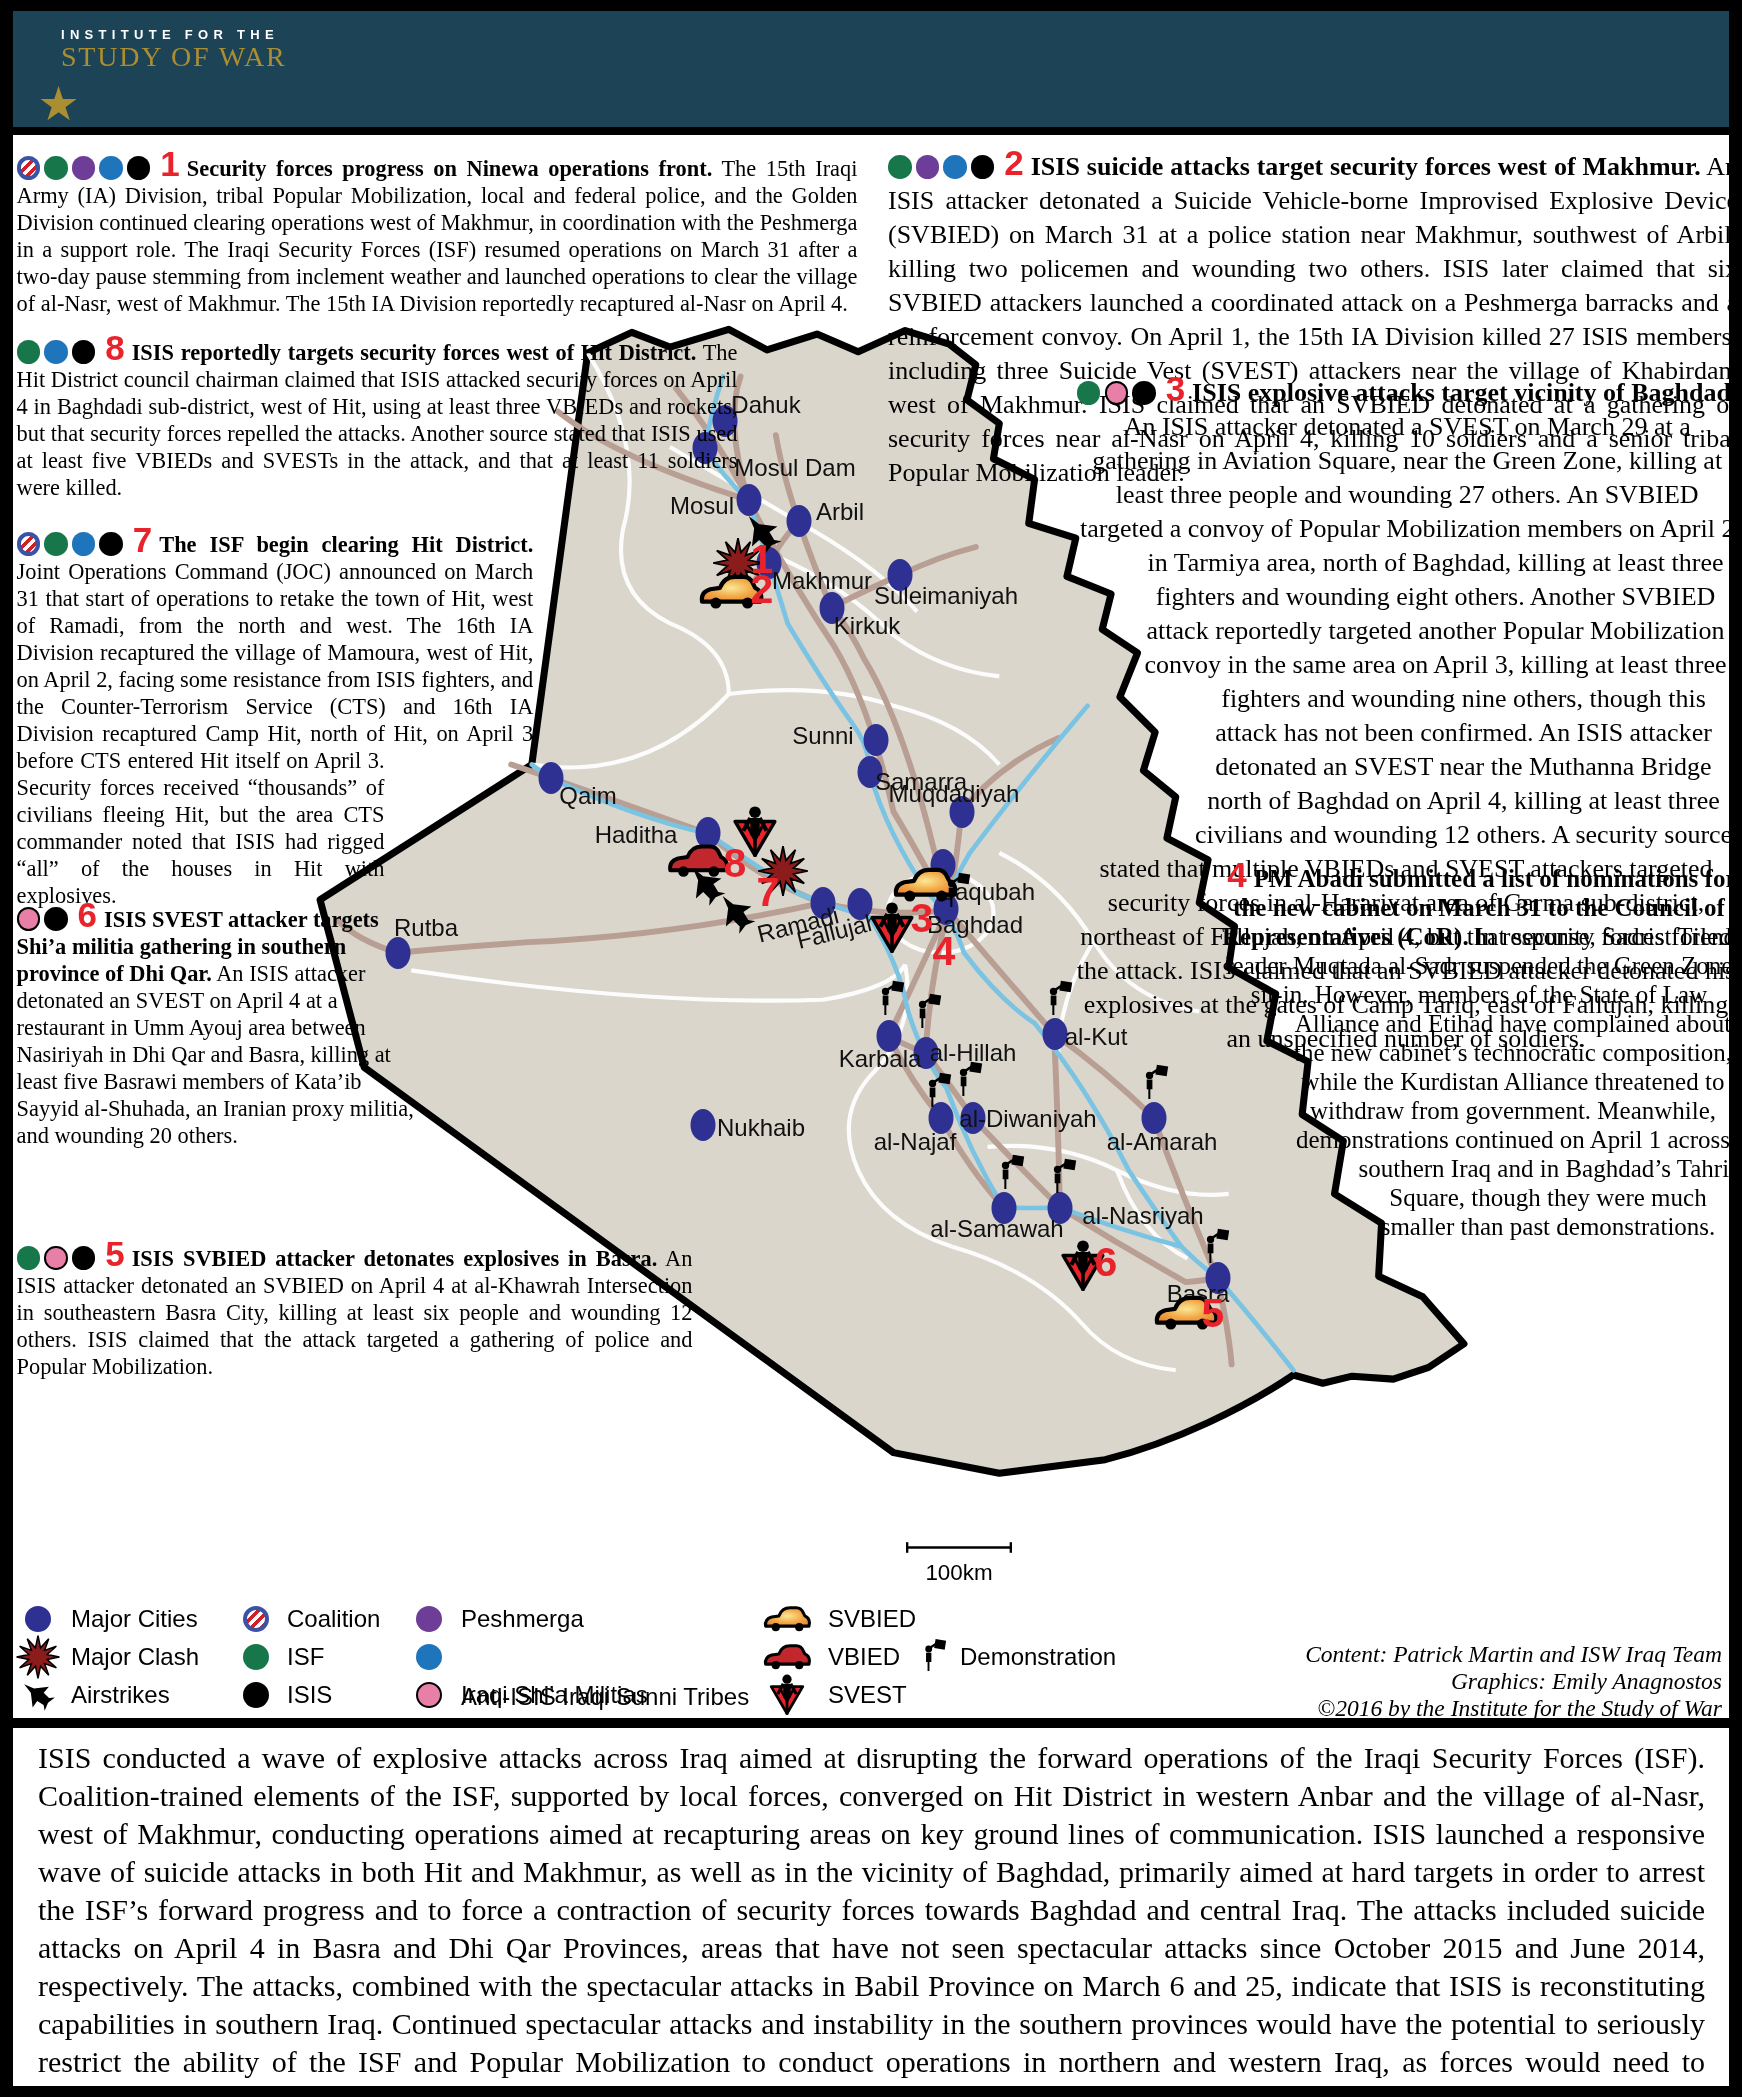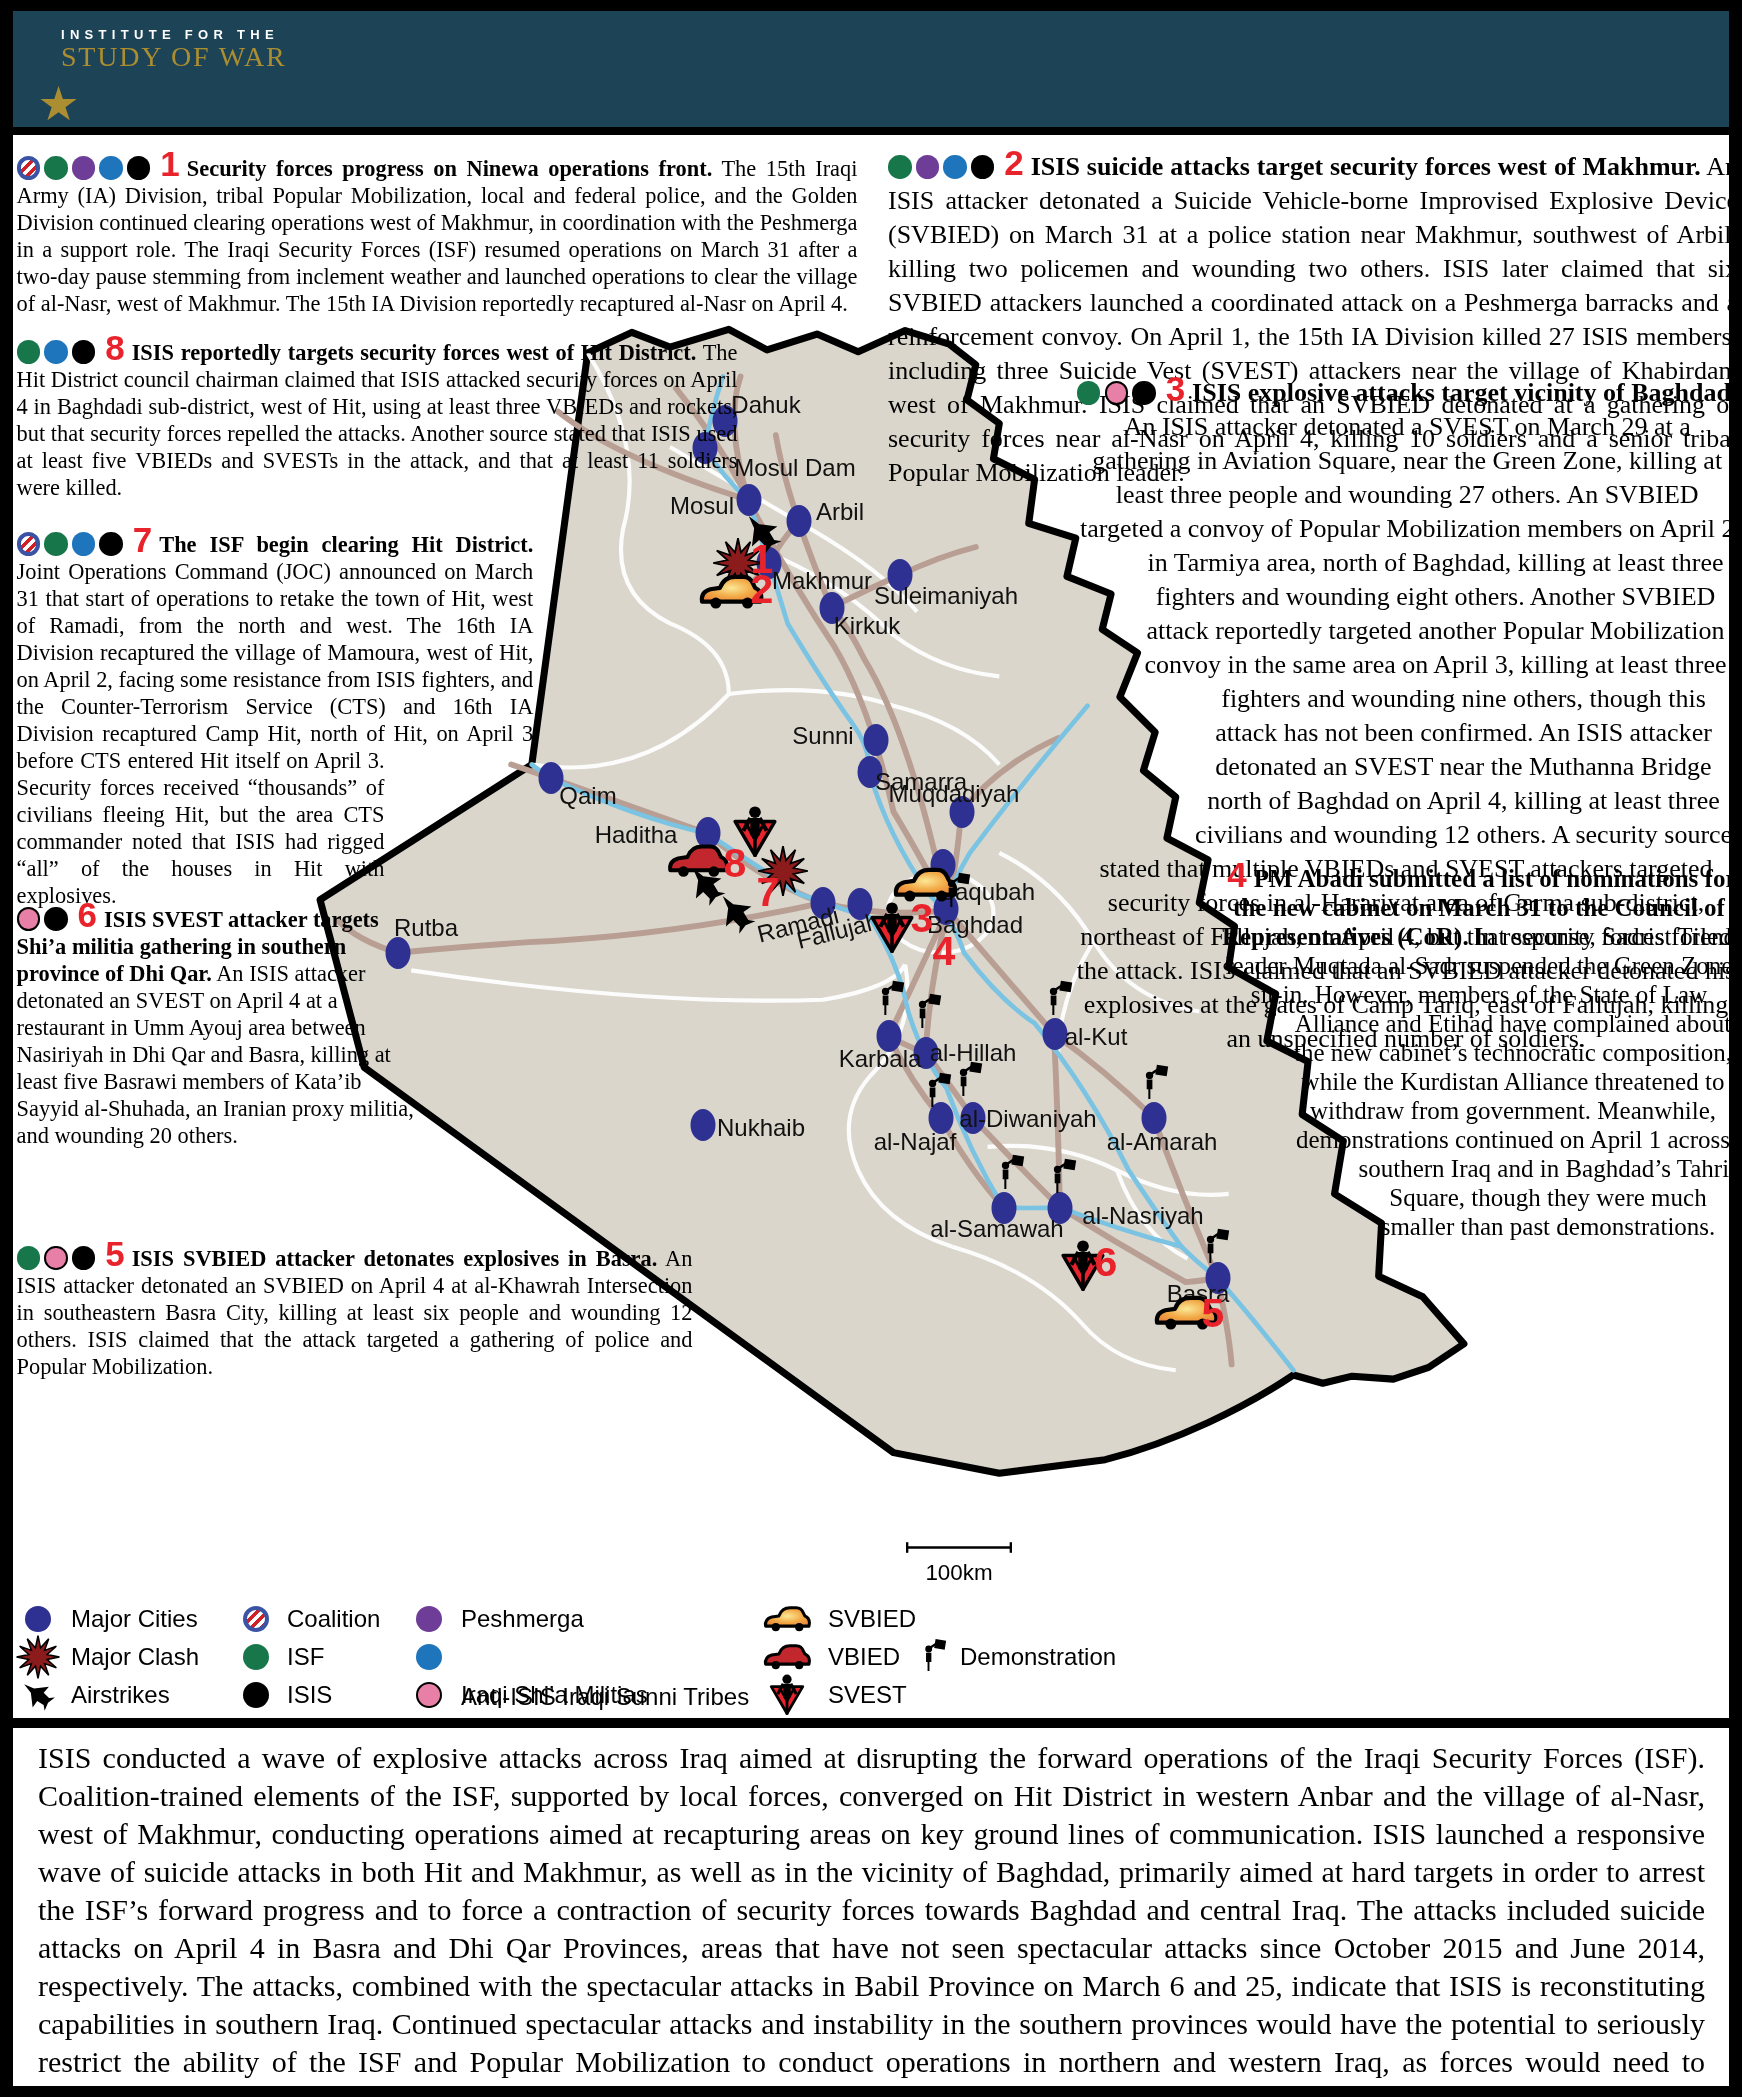--- a/index.html
+++ b/index.html
@@ -441,19 +441,24 @@
         <span class="lg-label" style="left: 828px; top: 1695px; position: absolute;">SVEST</span>
       </div>
       <div class="lg-item">
         <span class="lg-icon" style="left: 931px; top: 1657px; position: absolute; height: 42px; width: 42px;"><svg viewBox="-55 -60 110 120">
             <use href="#sym-demo-shape"></use>
           </svg></span>
         <span class="lg-label" style="left: 960px; top: 1657px; position: absolute;">Demonstration</span>
       </div>
     </div>
 
+  <div class="credits" style="top:1641px;">
+    <div>Content: Patrick Martin and ISW Iraq Team</div>
+    <div>Graphics:  Emily Anagnostos</div>
+    <div>©2016 by the Institute for the Study of War</div>
+  </div>
 
   <div class="sumwrap">
     <div class="summary">ISIS conducted a wave of explosive attacks across Iraq aimed at disrupting the forward operations of the Iraqi Security Forces (ISF). Coalition-trained elements of the ISF, supported by local forces, converged on Hit District in western Anbar and the village of al-Nasr, west of Makhmur, conducting operations aimed at recapturing areas on key ground lines of communication. ISIS launched a responsive wave of suicide attacks in both Hit and Makhmur, as well as in the vicinity of Baghdad, primarily aimed at hard targets in order to arrest the ISF’s forward progress and to force a contraction of security forces towards Baghdad and central Iraq. The attacks included suicide attacks on April 4 in Basra and Dhi Qar Provinces, areas that have not seen spectacular attacks since October 2015 and June 2014, respectively. The attacks, combined with the spectacular attacks in Babil Province on March 6 and 25, indicate that ISIS is reconstituting capabilities in southern Iraq. Continued spectacular attacks and instability in the southern provinces would have the potential to seriously restrict the ability of the ISF and Popular Mobilization to conduct operations in northern and western Iraq, as forces would need to redeploy to southern Iraq, an area where few ISF formations are present, to re-establish security.</div>
   </div>
 
 </div>
 
 
 </body></html>

